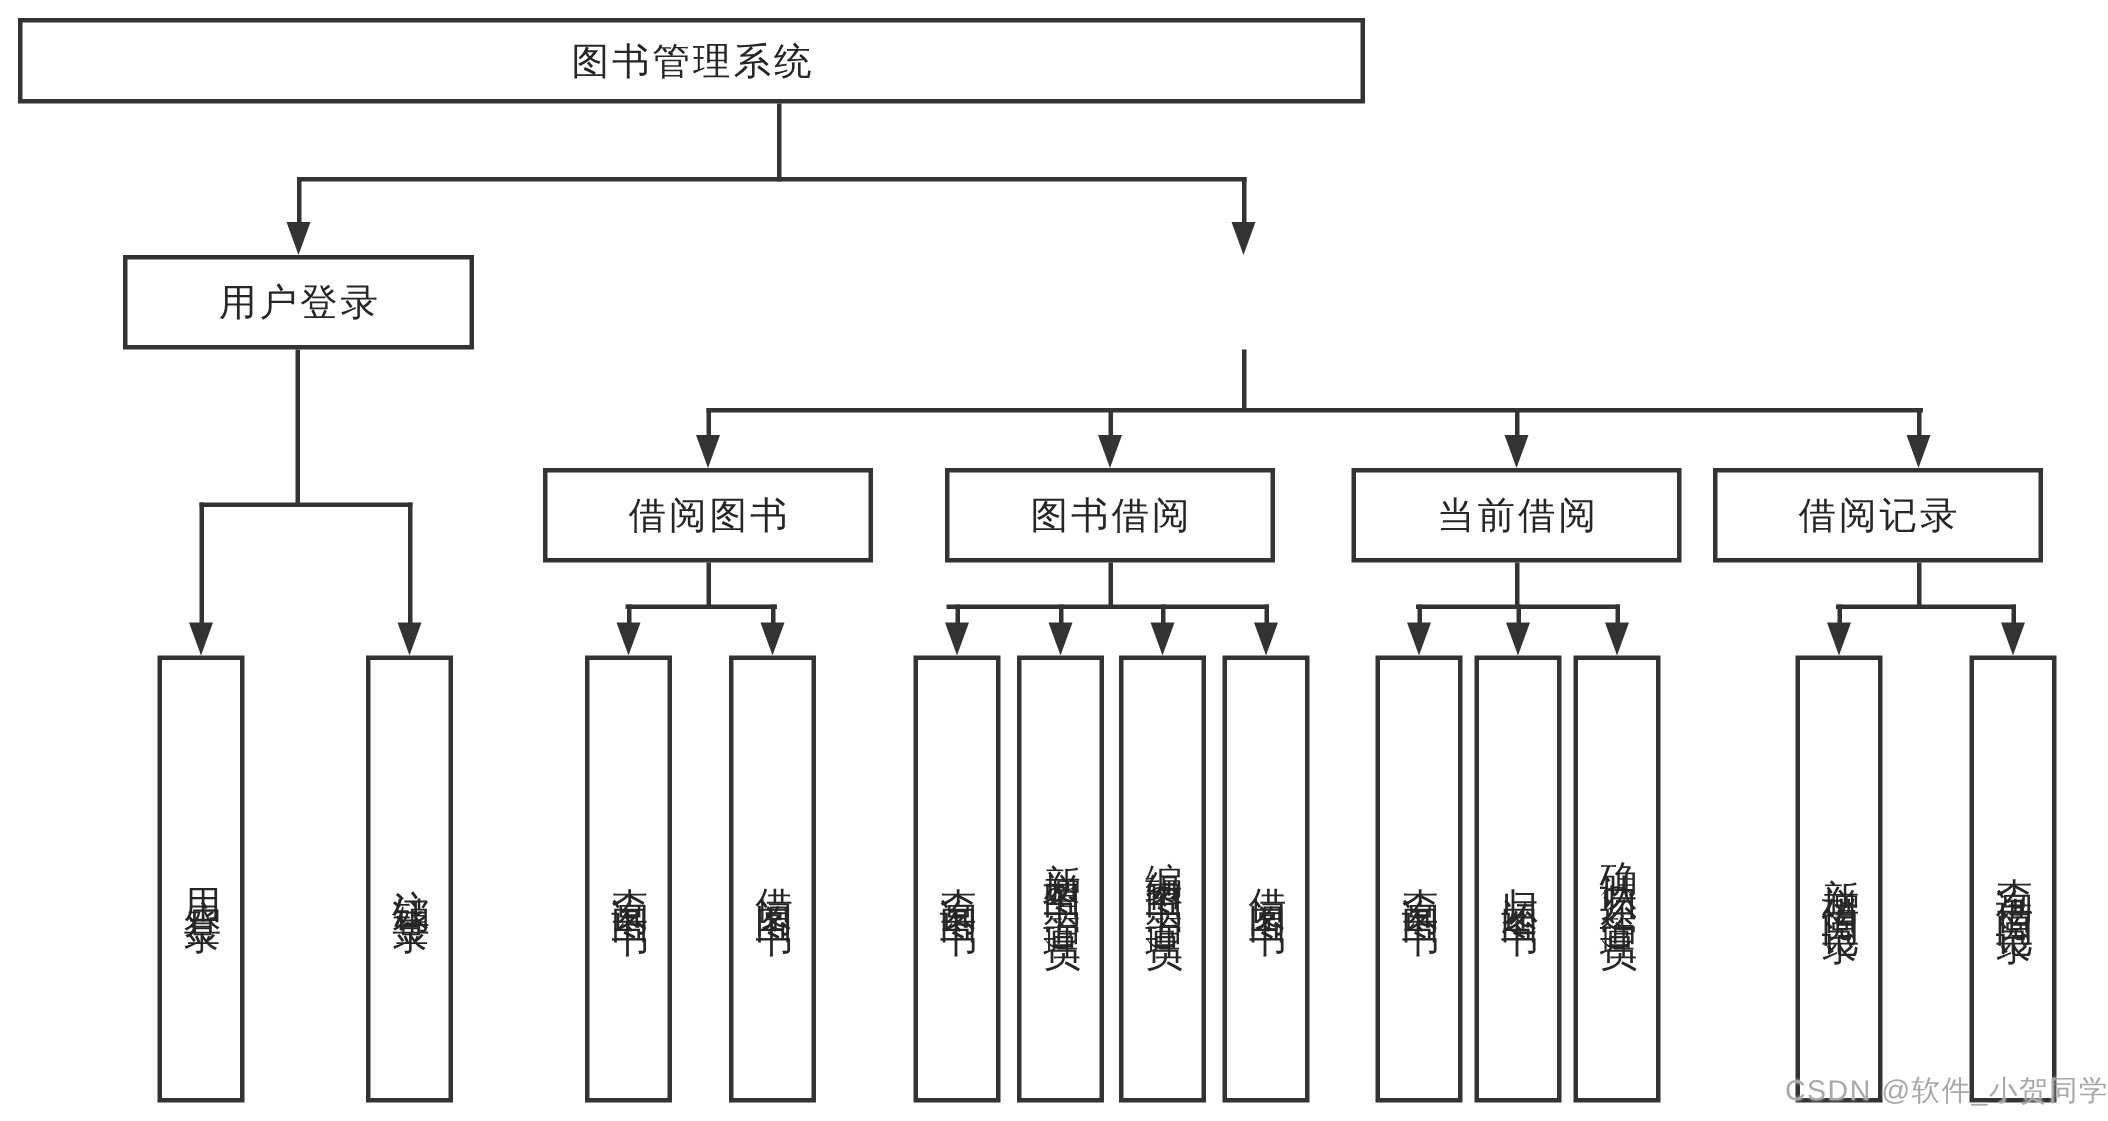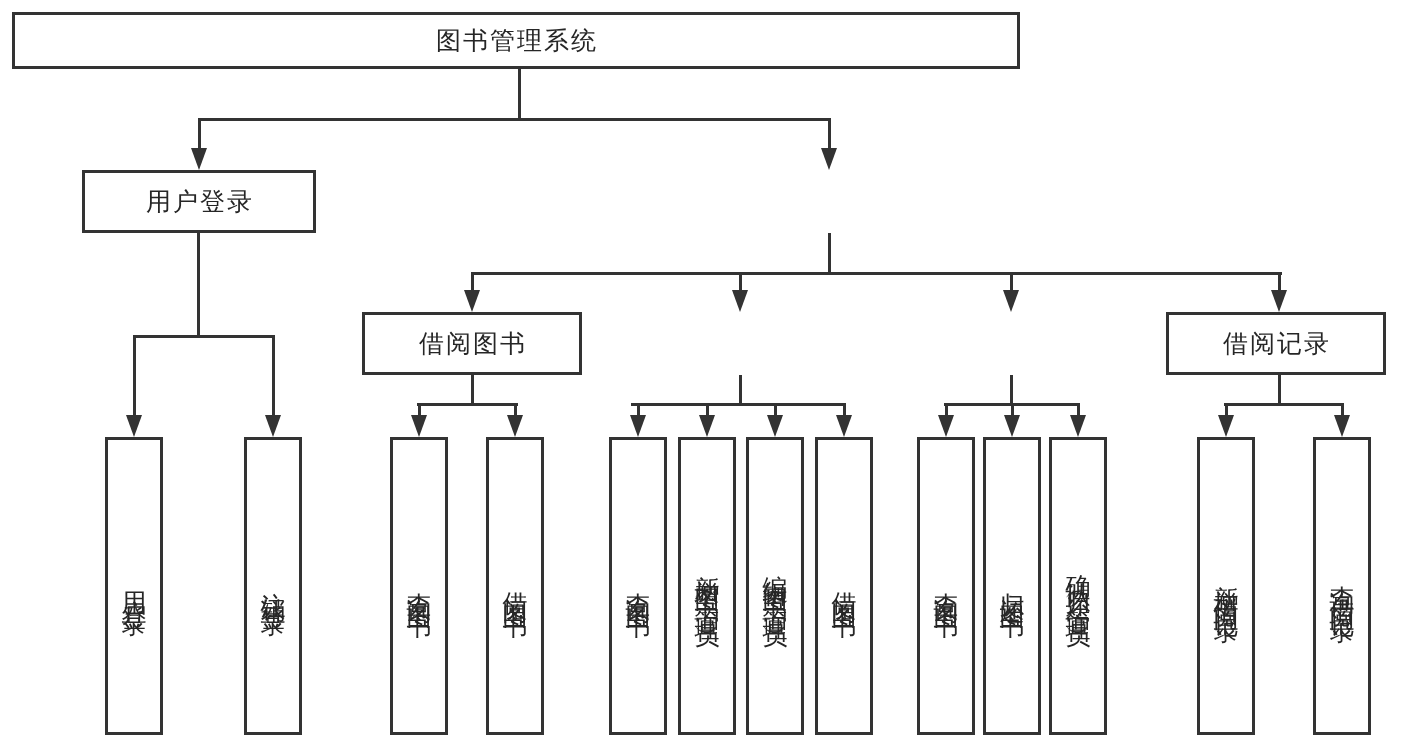--- a/index.html
+++ b/index.html
@@ -62,21 +62,21 @@
     white-space: nowrap;
     z-index: 10;
     text-shadow: 0 0 2px #ffffff;
   }
 </style>
 </head>
 <body>
 
 <div class="canvas">
 
-  <div class="box" style="left:12px;top:12px;width:1008px;height:57px">
+  <div class="box" style="left:12px;top:12px;width:898px;height:57px">
     <span class="hlabel">图书管理系统</span>
   </div>
 
   <div class="ln" style="left:518px;top:69px;width:3px;height:52px"></div>
   <div class="ln" style="left:198px;top:118px;width:633px;height:3px"></div>
   <div class="ln" style="left:198px;top:118px;width:3px;height:33px"></div>
   <div class="ar" style="left:191px;top:148px"></div>
   <div class="ln" style="left:828px;top:118px;width:3px;height:33px"></div>
   <div class="ar" style="left:821px;top:148px"></div>
 
@@ -98,21 +98,27 @@
   <div class="ln" style="left:739px;top:272px;width:3px;height:20px"></div>
   <div class="ar" style="left:732px;top:290px"></div>
   <div class="ln" style="left:1010px;top:272px;width:3px;height:20px"></div>
   <div class="ar" style="left:1003px;top:290px"></div>
   <div class="ln" style="left:1278px;top:272px;width:3px;height:20px"></div>
   <div class="ar" style="left:1271px;top:290px"></div>
 
   <div class="box" style="left:362px;top:312px;width:220px;height:63px">
     <span class="hlabel">借阅图书</span>
   </div>
-  <div class="box" style="left:1166px;top:312px;width:220px;height:63px">
+  <div class="box" style="left:630px;top:312px;width:220px;height:63px">
+    <span class="hlabel">图书借阅</span>
+  </div>
+  <div class="box" style="left:901px;top:312px;width:220px;height:63px">
+    <span class="hlabel">当前借阅</span>
+  </div>
+  <div class="box" style="left:1142px;top:312px;width:220px;height:63px">
     <span class="hlabel">借阅记录</span>
   </div>
 
   <div class="ln" style="left:471px;top:375px;width:3px;height:30px"></div>
   <div class="ln" style="left:417px;top:403px;width:101px;height:3px"></div>
   <div class="ln" style="left:418px;top:403px;width:3px;height:14px"></div>
   <div class="ar" style="left:411px;top:415px"></div>
   <div class="ln" style="left:514px;top:403px;width:3px;height:14px"></div>
   <div class="ar" style="left:507px;top:415px"></div>
 
@@ -180,14 +186,15 @@
     <span class="vlabel">确认归还（管理员）</span>
   </div>
 
   <div class="box" style="left:1197px;top:437px;width:58px;height:298px">
     <span class="vlabel">新增借阅记录</span>
   </div>
   <div class="box" style="left:1313px;top:437px;width:58px;height:298px">
     <span class="vlabel">查询借阅记录</span>
   </div>
 
+  <div class="watermark">CSDN @软件_小贺同学</div>
 
 </div>
 
 </body></html>

